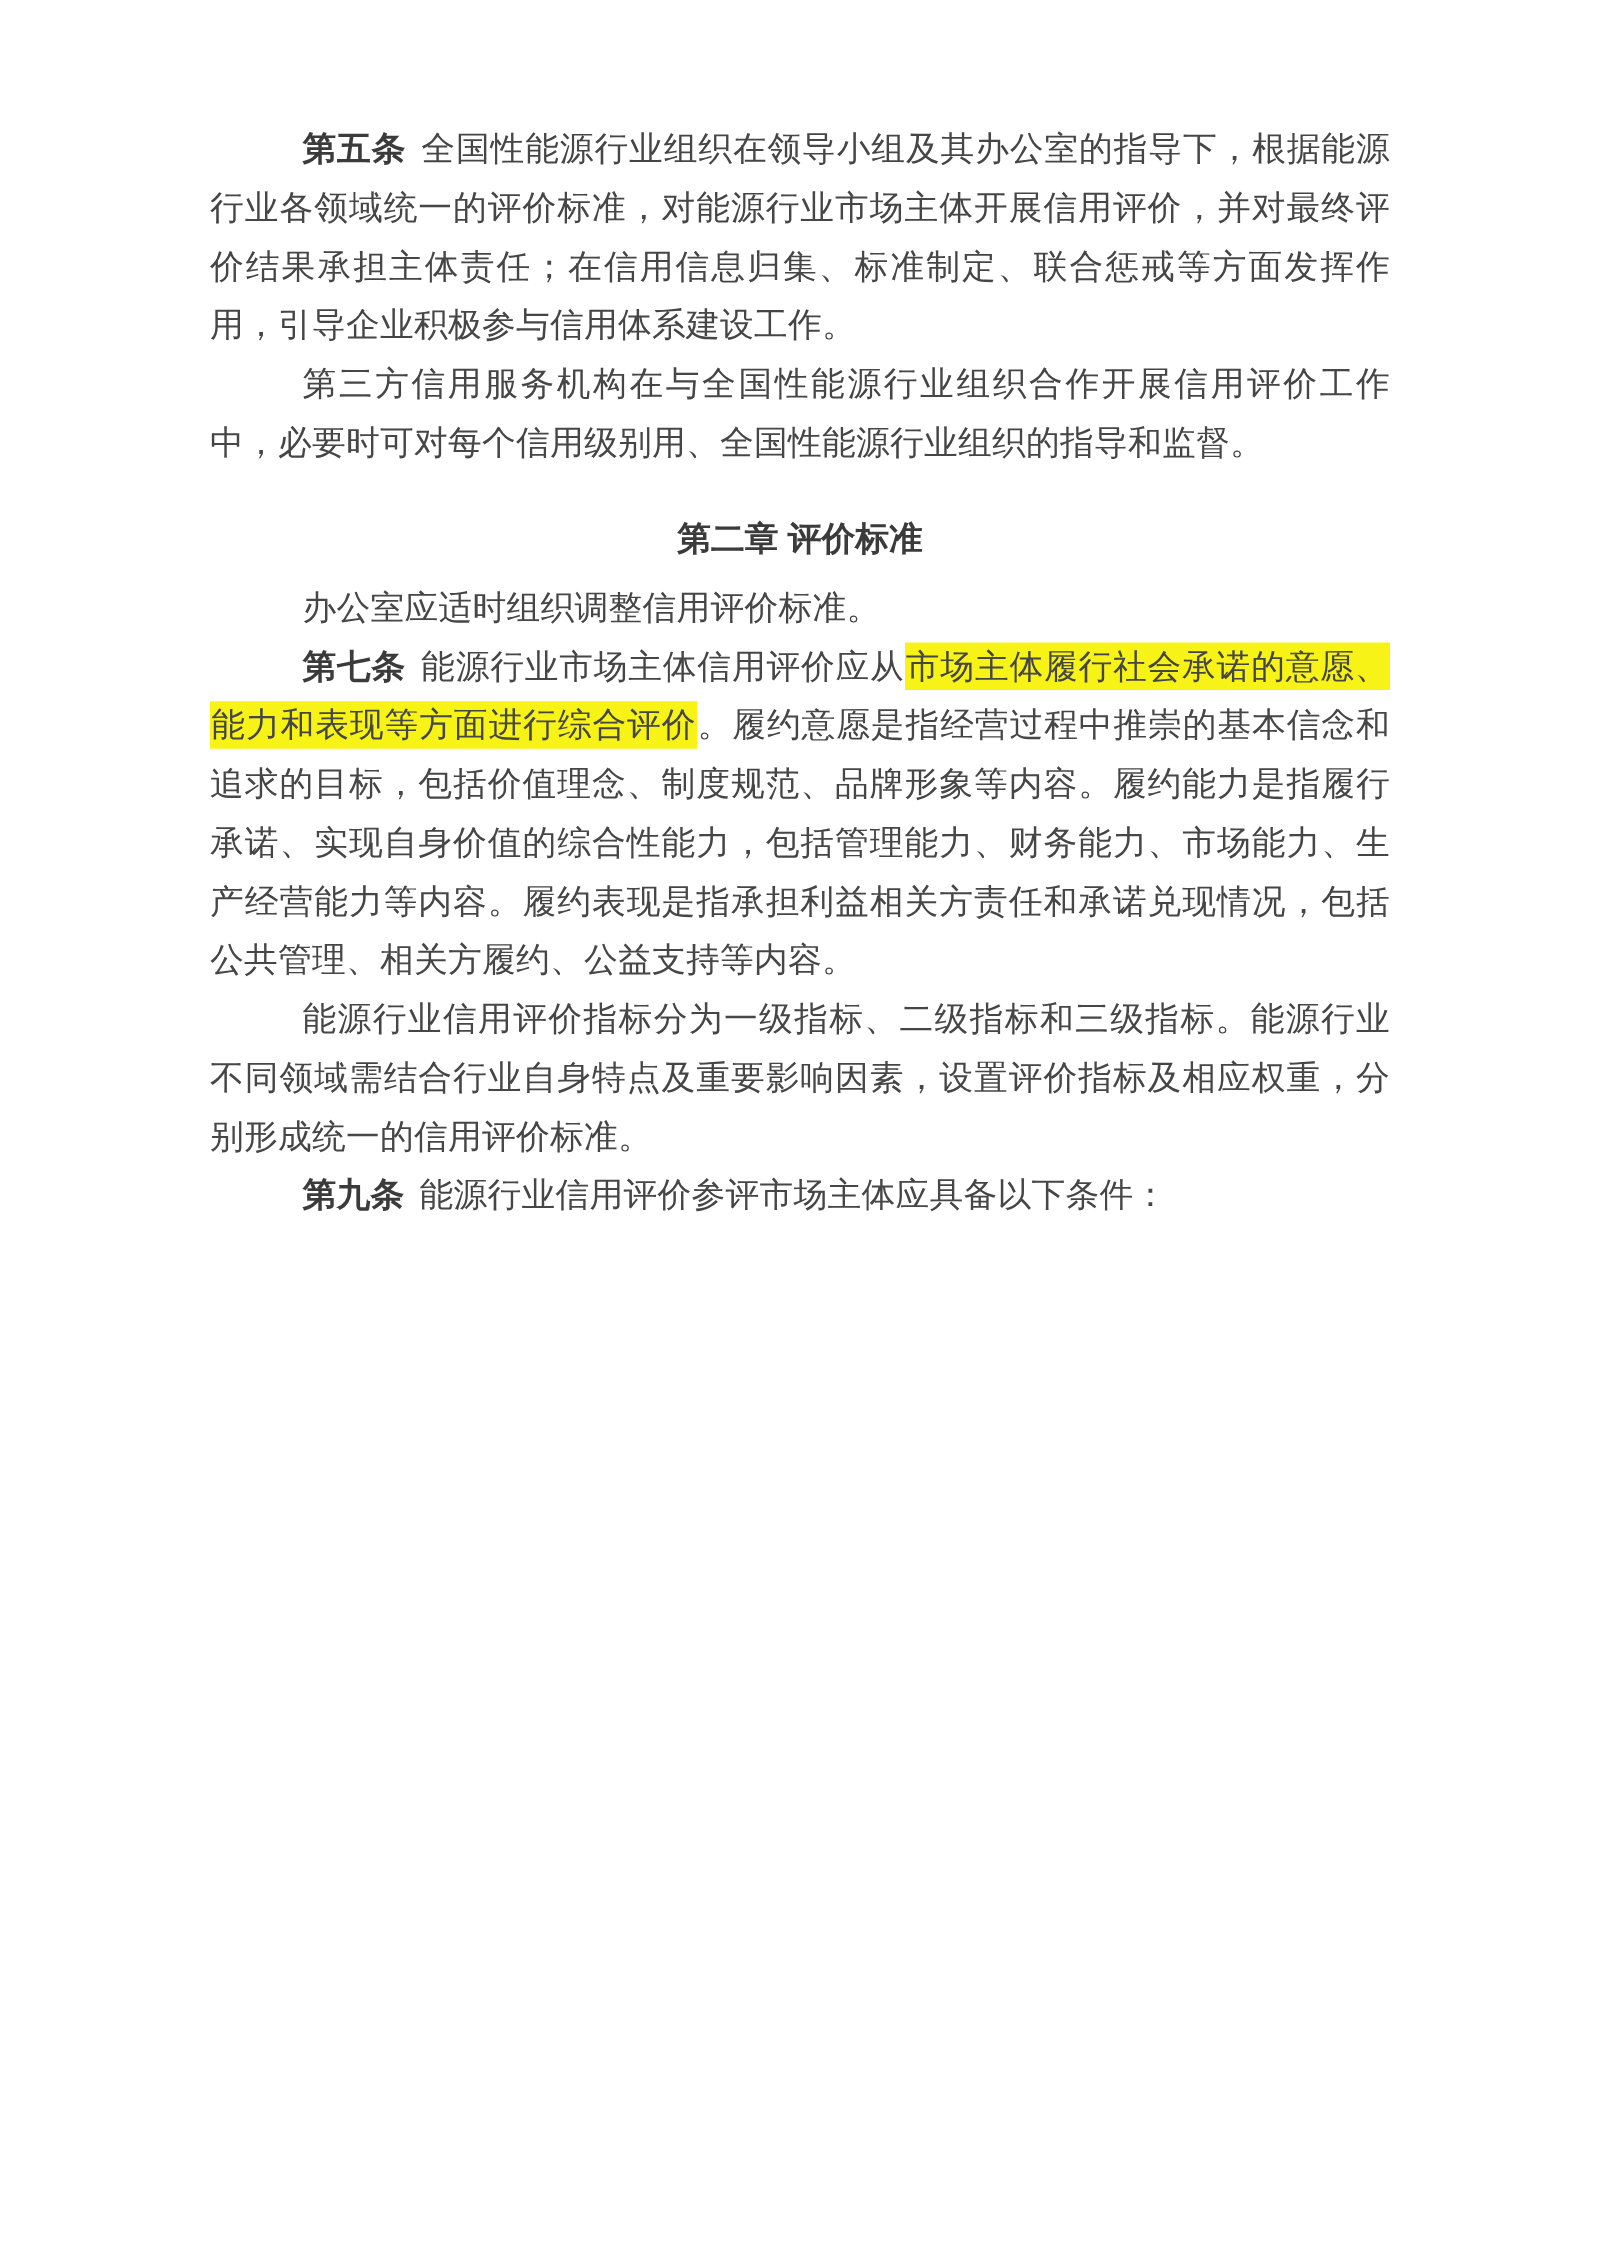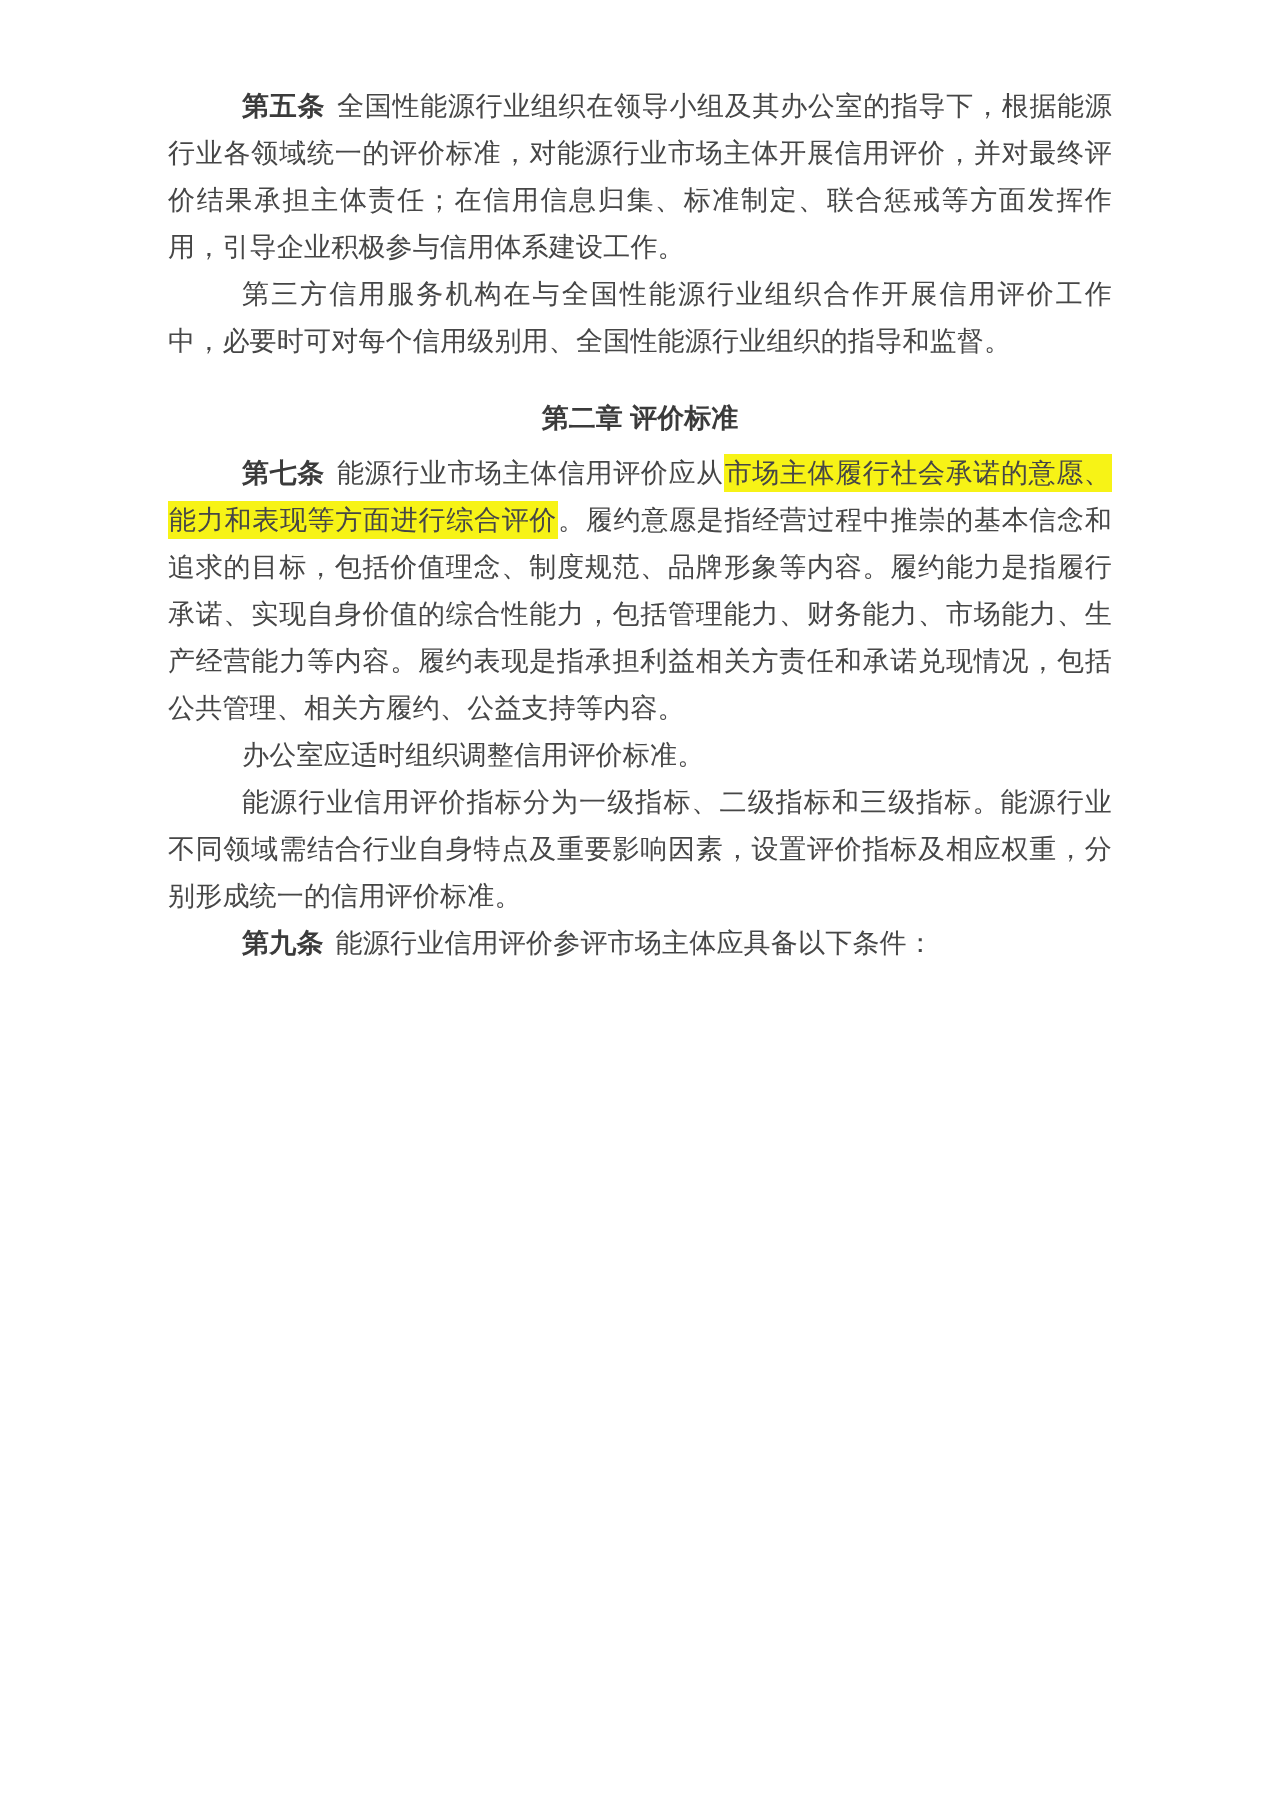--- a/index.html
+++ b/index.html
@@ -13,22 +13,22 @@
     min-height: 1809px;
     margin: 0 auto;
     background: #ffffff;
     font-family: "Liberation Sans", "DejaVu Sans", sans-serif;
     color: #464646;
     box-sizing: border-box;
     overflow: hidden;
   }
   .content {
     width: 944px;
-    margin: 14px auto;
-    padding-top: 69px;
+    margin: 0 auto;
+    padding-top: 96px;
     padding-bottom: 120px;
   }
   .para {
     margin: 0;
     font-size: 27px;
     line-height: 47px;
     text-align: justify;
     text-indent: 74px;
     letter-spacing: 0.2px;
     color: #464646;
@@ -61,23 +61,23 @@
   <article class="content">
 
     <p class="para"><b class="term">第五条</b><span>全国性能源行业组织在领导小组及其办公室的指导下，根据能源行业各领域统一的评价标准，对能源行业市场主体开展信用评价，并对最终评价结果承担主体责任；在信用信息归集、标准制定、联合惩戒等方面发挥作用，引导企业积极参与信用体系建设工作。</span></p>
 
     <p class="para"><span>第三方信用服务机构在与全国性能源行业组织合作开展信用评价工作中，必要时可对每个信用级别用、全国性能源行业组织的指导和监督。</span></p>
 
 
     <h2 class="chapter">第二章 评价标准</h2>
 
 
+    <p class="para"><span>办公室应适时组织调整信用评价标准。</span></p>
+
     <p class="para"><b class="term">第七条</b><span>能源行业市场主体信用评价应从</span><mark class="hl">市场主体履行社会承诺的意愿、能力和表现等方面进行综合评价</mark><span>。履约意愿是指经营过程中推崇的基本信念和追求的目标，包括价值理念、制度规范、品牌形象等内容。履约能力是指履行承诺、实现自身价值的综合性能力，包括管理能力、财务能力、市场能力、生产经营能力等内容。履约表现是指承担利益相关方责任和承诺兑现情况，包括公共管理、相关方履约、公益支持等内容。</span></p>
-
-    <p class="para"><span>办公室应适时组织调整信用评价标准。</span></p>
 
     <p class="para"><span>能源行业信用评价指标分为一级指标、二级指标和三级指标。能源行业不同领域需结合行业自身特点及重要影响因素，设置评价指标及相应权重，分别形成统一的信用评价标准。</span></p>
 
 
 
     <p class="para"><b class="term">第九条</b><span>能源行业信用评价参评市场主体应具备以下条件：</span></p>
 
 
 
   </article>

